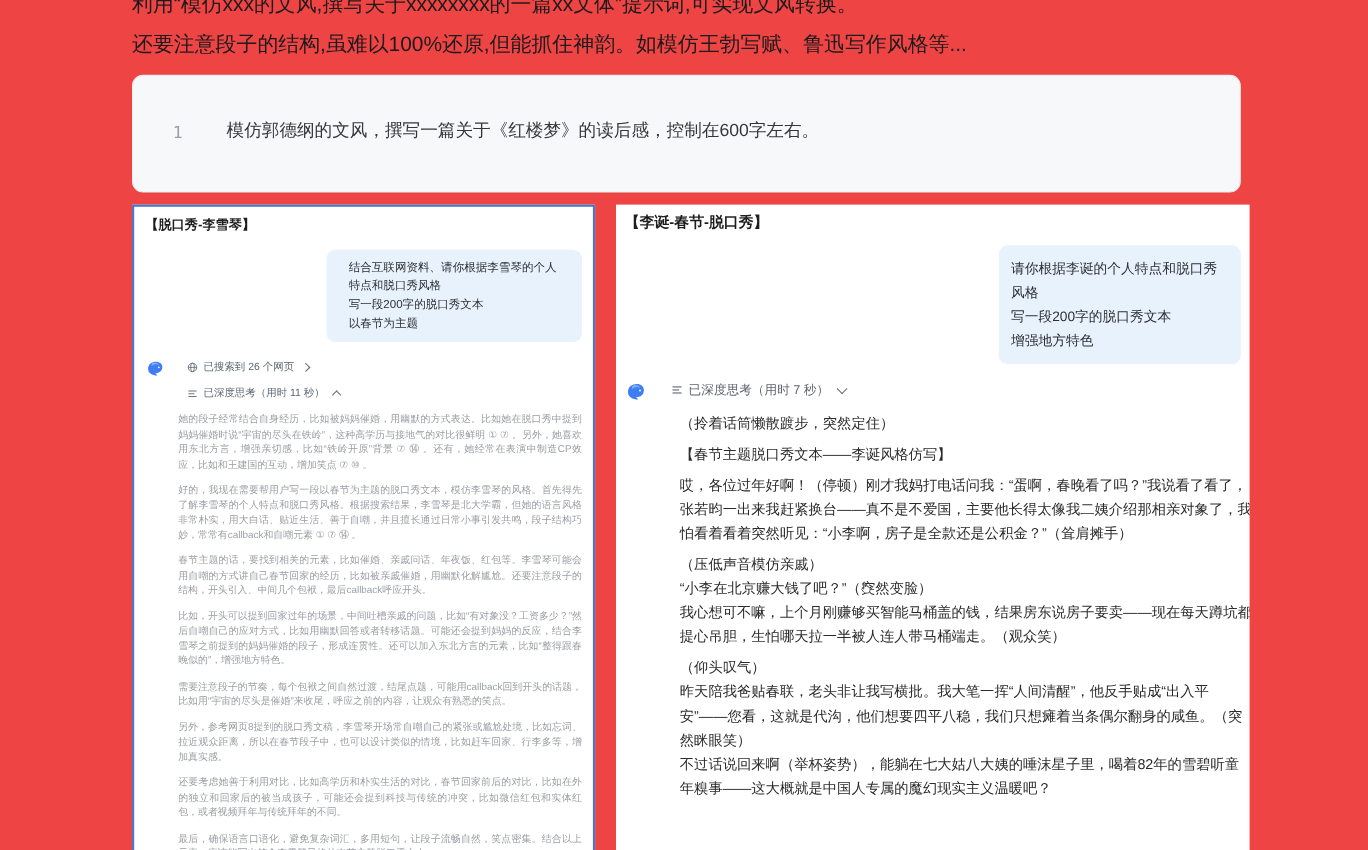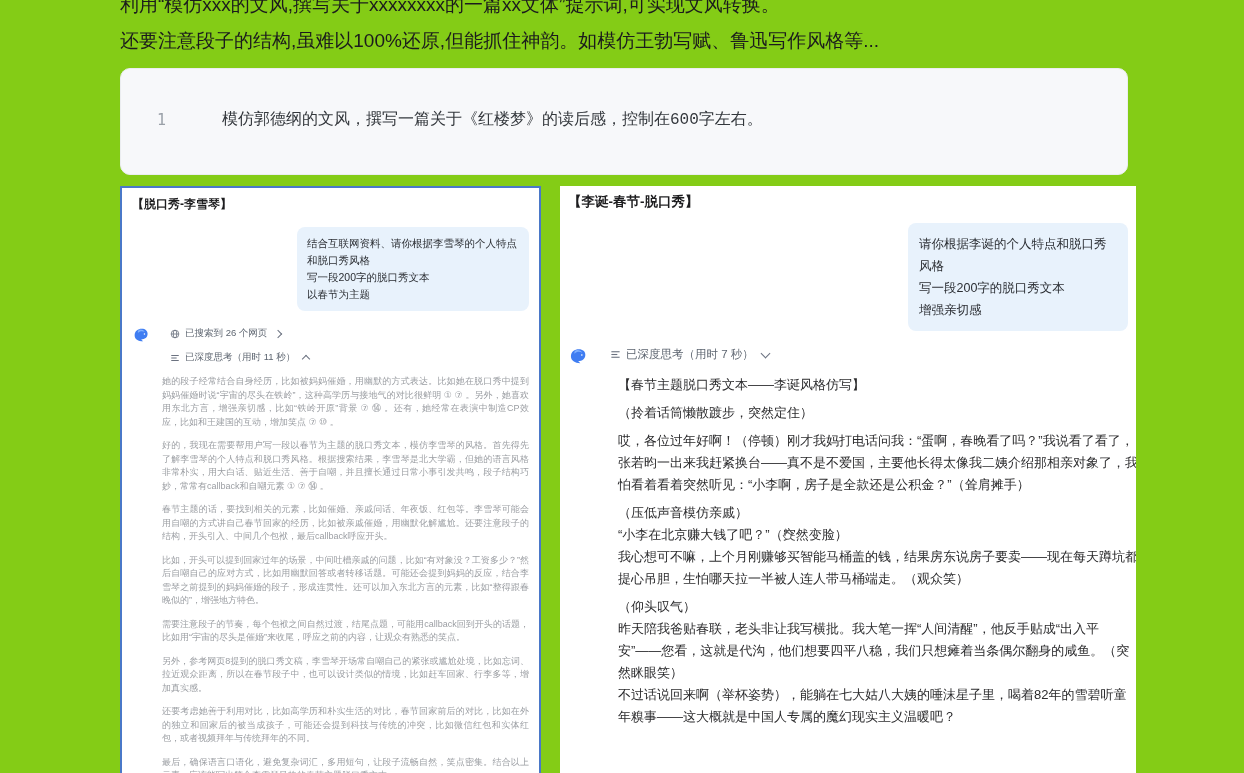--- a/index.html
+++ b/index.html
@@ -1,41 +1,41 @@
 <!DOCTYPE html>
 <html><head>
 <meta charset="utf-8">
 <style>
   html,body{margin:0;padding:0;background:#ffffff;}
-  .page{position:relative;width:1244px;height:773px;overflow:hidden;background:#84cc16;
+  .page{position:relative;width:1244px;height:773px;overflow:hidden;background:#ef4444;
         font-family:"Liberation Sans","DejaVu Sans",sans-serif;color:#1c1c1e;}
 
   
   .intro1{position:absolute;left:120px;top:-9px;width:1010px;font-size:19px;line-height:28px;color:#1b1b1d;}
   .intro2{position:absolute;left:120px;top:27px;width:1010px;font-size:19px;line-height:28px;color:#1b1b1d;}
 
   
   .codeblock{position:absolute;left:120px;top:68px;width:1008px;height:107px;box-sizing:border-box;
              background:#f7f8fa;border:1px solid #ebedf0;border-radius:10px;}
   .lineno{position:absolute;left:36px;top:42px;font-size:15px;color:#9aa0a8;
           font-family:"DejaVu Sans Mono","Liberation Mono",monospace;}
   .codetext{position:absolute;left:85px;top:40px;font-size:16px;color:#33373c;
-          font-family:Liberation Mono, monospace;margin-left:16px;}
+          font-family:Liberation Sans, sans-serif;}
 
   
   .panel{position:absolute;top:186px;background:#fff;box-sizing:border-box;overflow:hidden;}
   .panel.leftp{left:120px;width:421px;height:600px;border:2px solid #4a78c8;padding:6px 10px 0 10px;}
   .panel.rightp{left:560px;width:576px;height:600px;padding:4px 8px 0 8px;}
 
   .ptitle{text-align:left;font-weight:700;color:#1d1d1f;}
   .leftp .ptitle{font-size:12px;margin-top:2px;}
   .rightp .ptitle{font-size:13.5px;margin-top:3px;}
 
   .bubble{margin-left:auto;background:#e8f2fc;border-radius:8px;color:#2b2e33;box-sizing:border-box;}
-  .leftp .bubble{width:232px;margin-top:14px;padding:8px 10px;font-size:10.5px;line-height:17px;}
+  .leftp .bubble{width:232px;margin-top:14px;padding:8px 20px;font-size:10.5px;line-height:17px;}
   .rightp .bubble{width:220px;margin-top:12px;padding:10px 11px;font-size:12.5px;line-height:22px;}
 
   .preline{white-space:pre-line;}
 
   .airow{position:relative;margin-top:16px;}
   .avatar{position:absolute;left:0;top:-2px;display:inline-block;}
   .leftp .aicontent{margin-left:30px;}
   .rightp .aicontent{margin-left:42px;}
 
   .statusrow{display:flex;align-items:center;gap:5px;color:#5d6570;cursor:pointer;}
@@ -115,21 +115,21 @@
         </div>
 
       </div>
     </div>
   </div>
 
   <div class="panel rightp">
     <div class="ptitle">【李诞-春节-脱口秀】</div>
     <div class="bubble preline">请你根据李诞的个人特点和脱口秀风格
 写一段200字的脱口秀文本
-增强亲切感</div>
+增强地方特色</div>
 
     <div class="airow">
       <span class="avatar">
         <svg width="20" height="20" viewBox="0 0 24 24">
           <path d="M3.5 13.5c0-5.5 4.5-8.5 9.5-8.5 4.8 0 7.8 2.8 7.8 6.6 0 4.8-3.8 7.6-8.6 7.6l2.6 2.6c-6.6-.2-11.3-3-11.3-8.3z" fill="#3f7df2"></path>
           <path d="M8 10.5c2-2.5 6-3 9-1.2-1-2.2-3.2-3.3-5.5-3.3-2.6 0-4.6 1.8-3.5 4.5z" fill="#7fb0ff"></path>
           <circle cx="16.6" cy="12" r="1" fill="#ffffff"></circle>
         </svg>
       </span>
       <div class="aicontent">
@@ -137,22 +137,22 @@
           <svg width="11" height="11" viewBox="0 0 12 12">
             <line x1="1.5" y1="3" x2="10.5" y2="3" stroke="#6b7280" stroke-width="1.2"></line>
             <line x1="1.5" y1="6" x2="8" y2="6" stroke="#6b7280" stroke-width="1.2"></line>
             <line x1="1.5" y1="9" x2="10.5" y2="9" stroke="#6b7280" stroke-width="1.2"></line>
           </svg>
           <span>已深度思考（用时 7 秒）</span>
           <span class="chev d"></span>
         </div>
 
         <div class="bodyR">
+          <p class="preline">（拎着话筒懒散踱步，突然定住）</p>
           <p class="preline">【春节主题脱口秀文本——李诞风格仿写】</p>
-          <p class="preline">（拎着话筒懒散踱步，突然定住）</p>
           <p class="preline">哎，各位过年好啊！（停顿）刚才我妈打电话问我：“蛋啊，春晚看了吗？”我说看了看了，张若昀一出来我赶紧换台——真不是不爱国，主要他长得太像我二姨介绍那相亲对象了，我怕看着看着突然听见：“小李啊，房子是全款还是公积金？”（耸肩摊手）</p>
           <p class="preline">（压低声音模仿亲戚）
 “小李在北京赚大钱了吧？”（突然变脸）
 我心想可不嘛，上个月刚赚够买智能马桶盖的钱，结果房东说房子要卖——现在每天蹲坑都提心吊胆，生怕哪天拉一半被人连人带马桶端走。（观众笑）</p>
           <p class="preline">（仰头叹气）
 昨天陪我爸贴春联，老头非让我写横批。我大笔一挥“人间清醒”，他反手贴成“出入平安”——您看，这就是代沟，他们想要四平八稳，我们只想瘫着当条偶尔翻身的咸鱼。（突然眯眼笑）
 不过话说回来啊（举杯姿势），能躺在七大姑八大姨的唾沫星子里，喝着82年的雪碧听童年糗事——这大概就是中国人专属的魔幻现实主义温暖吧？</p>
 
         </div>
       </div>

